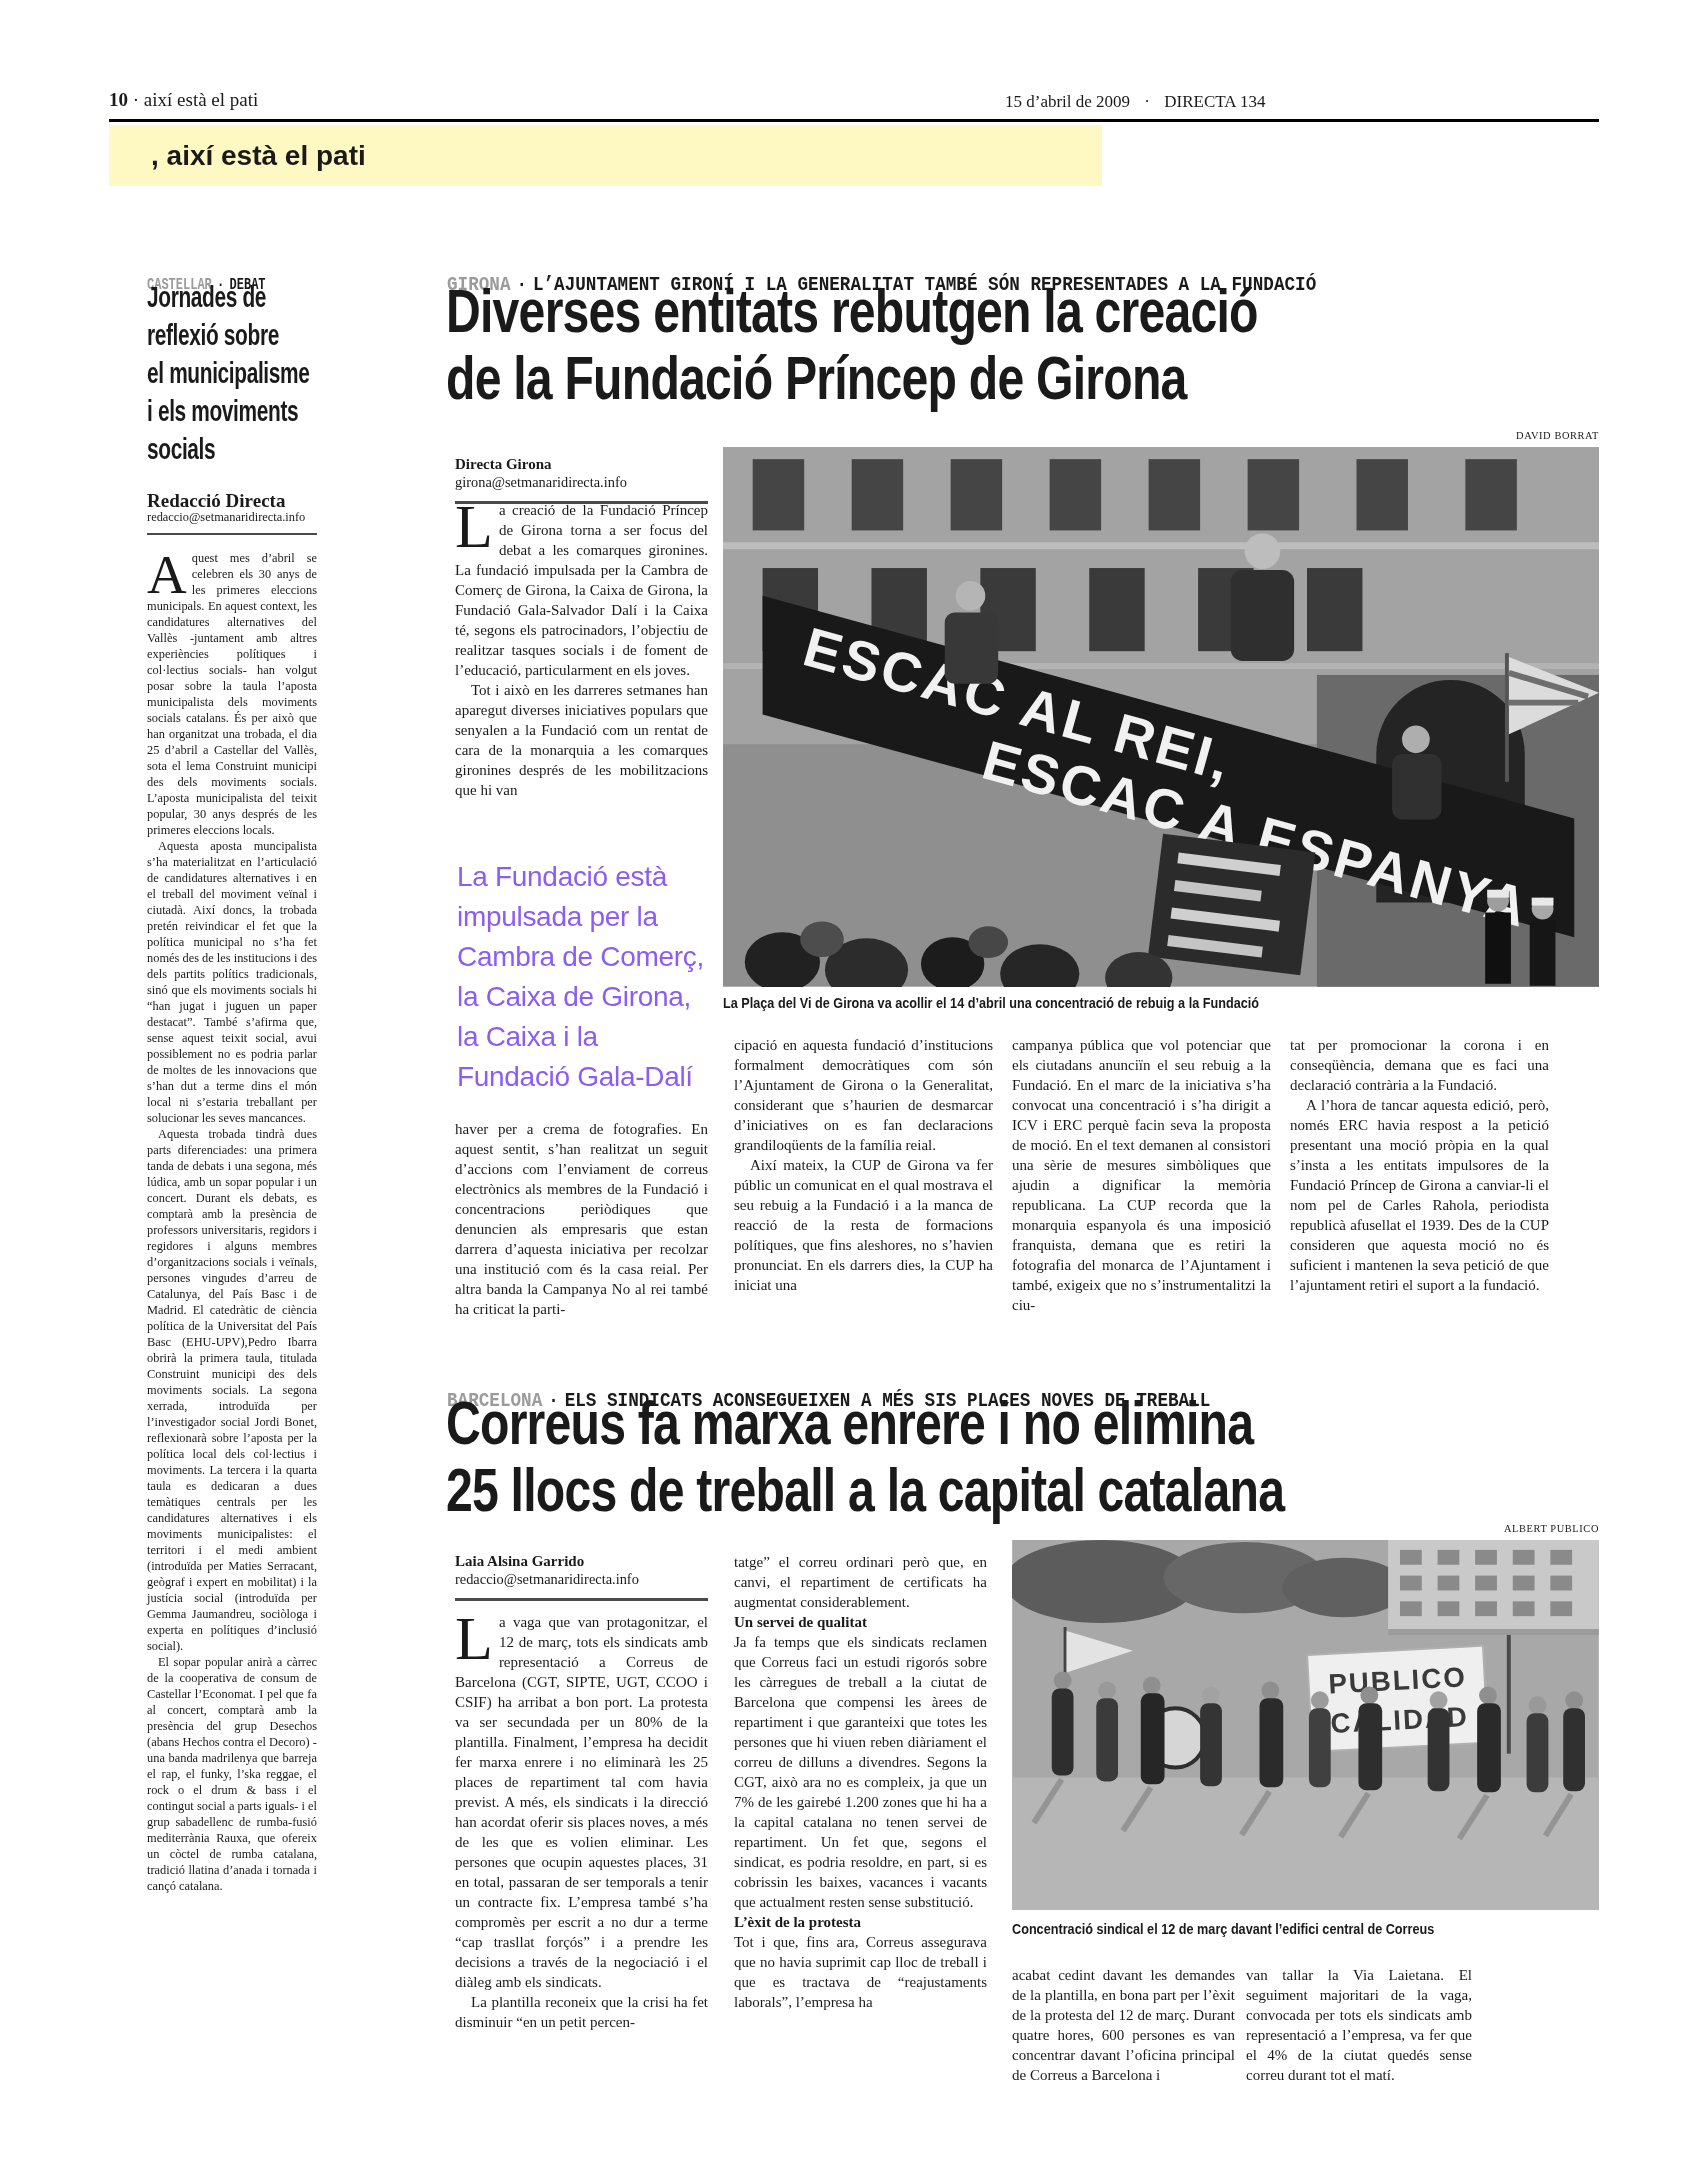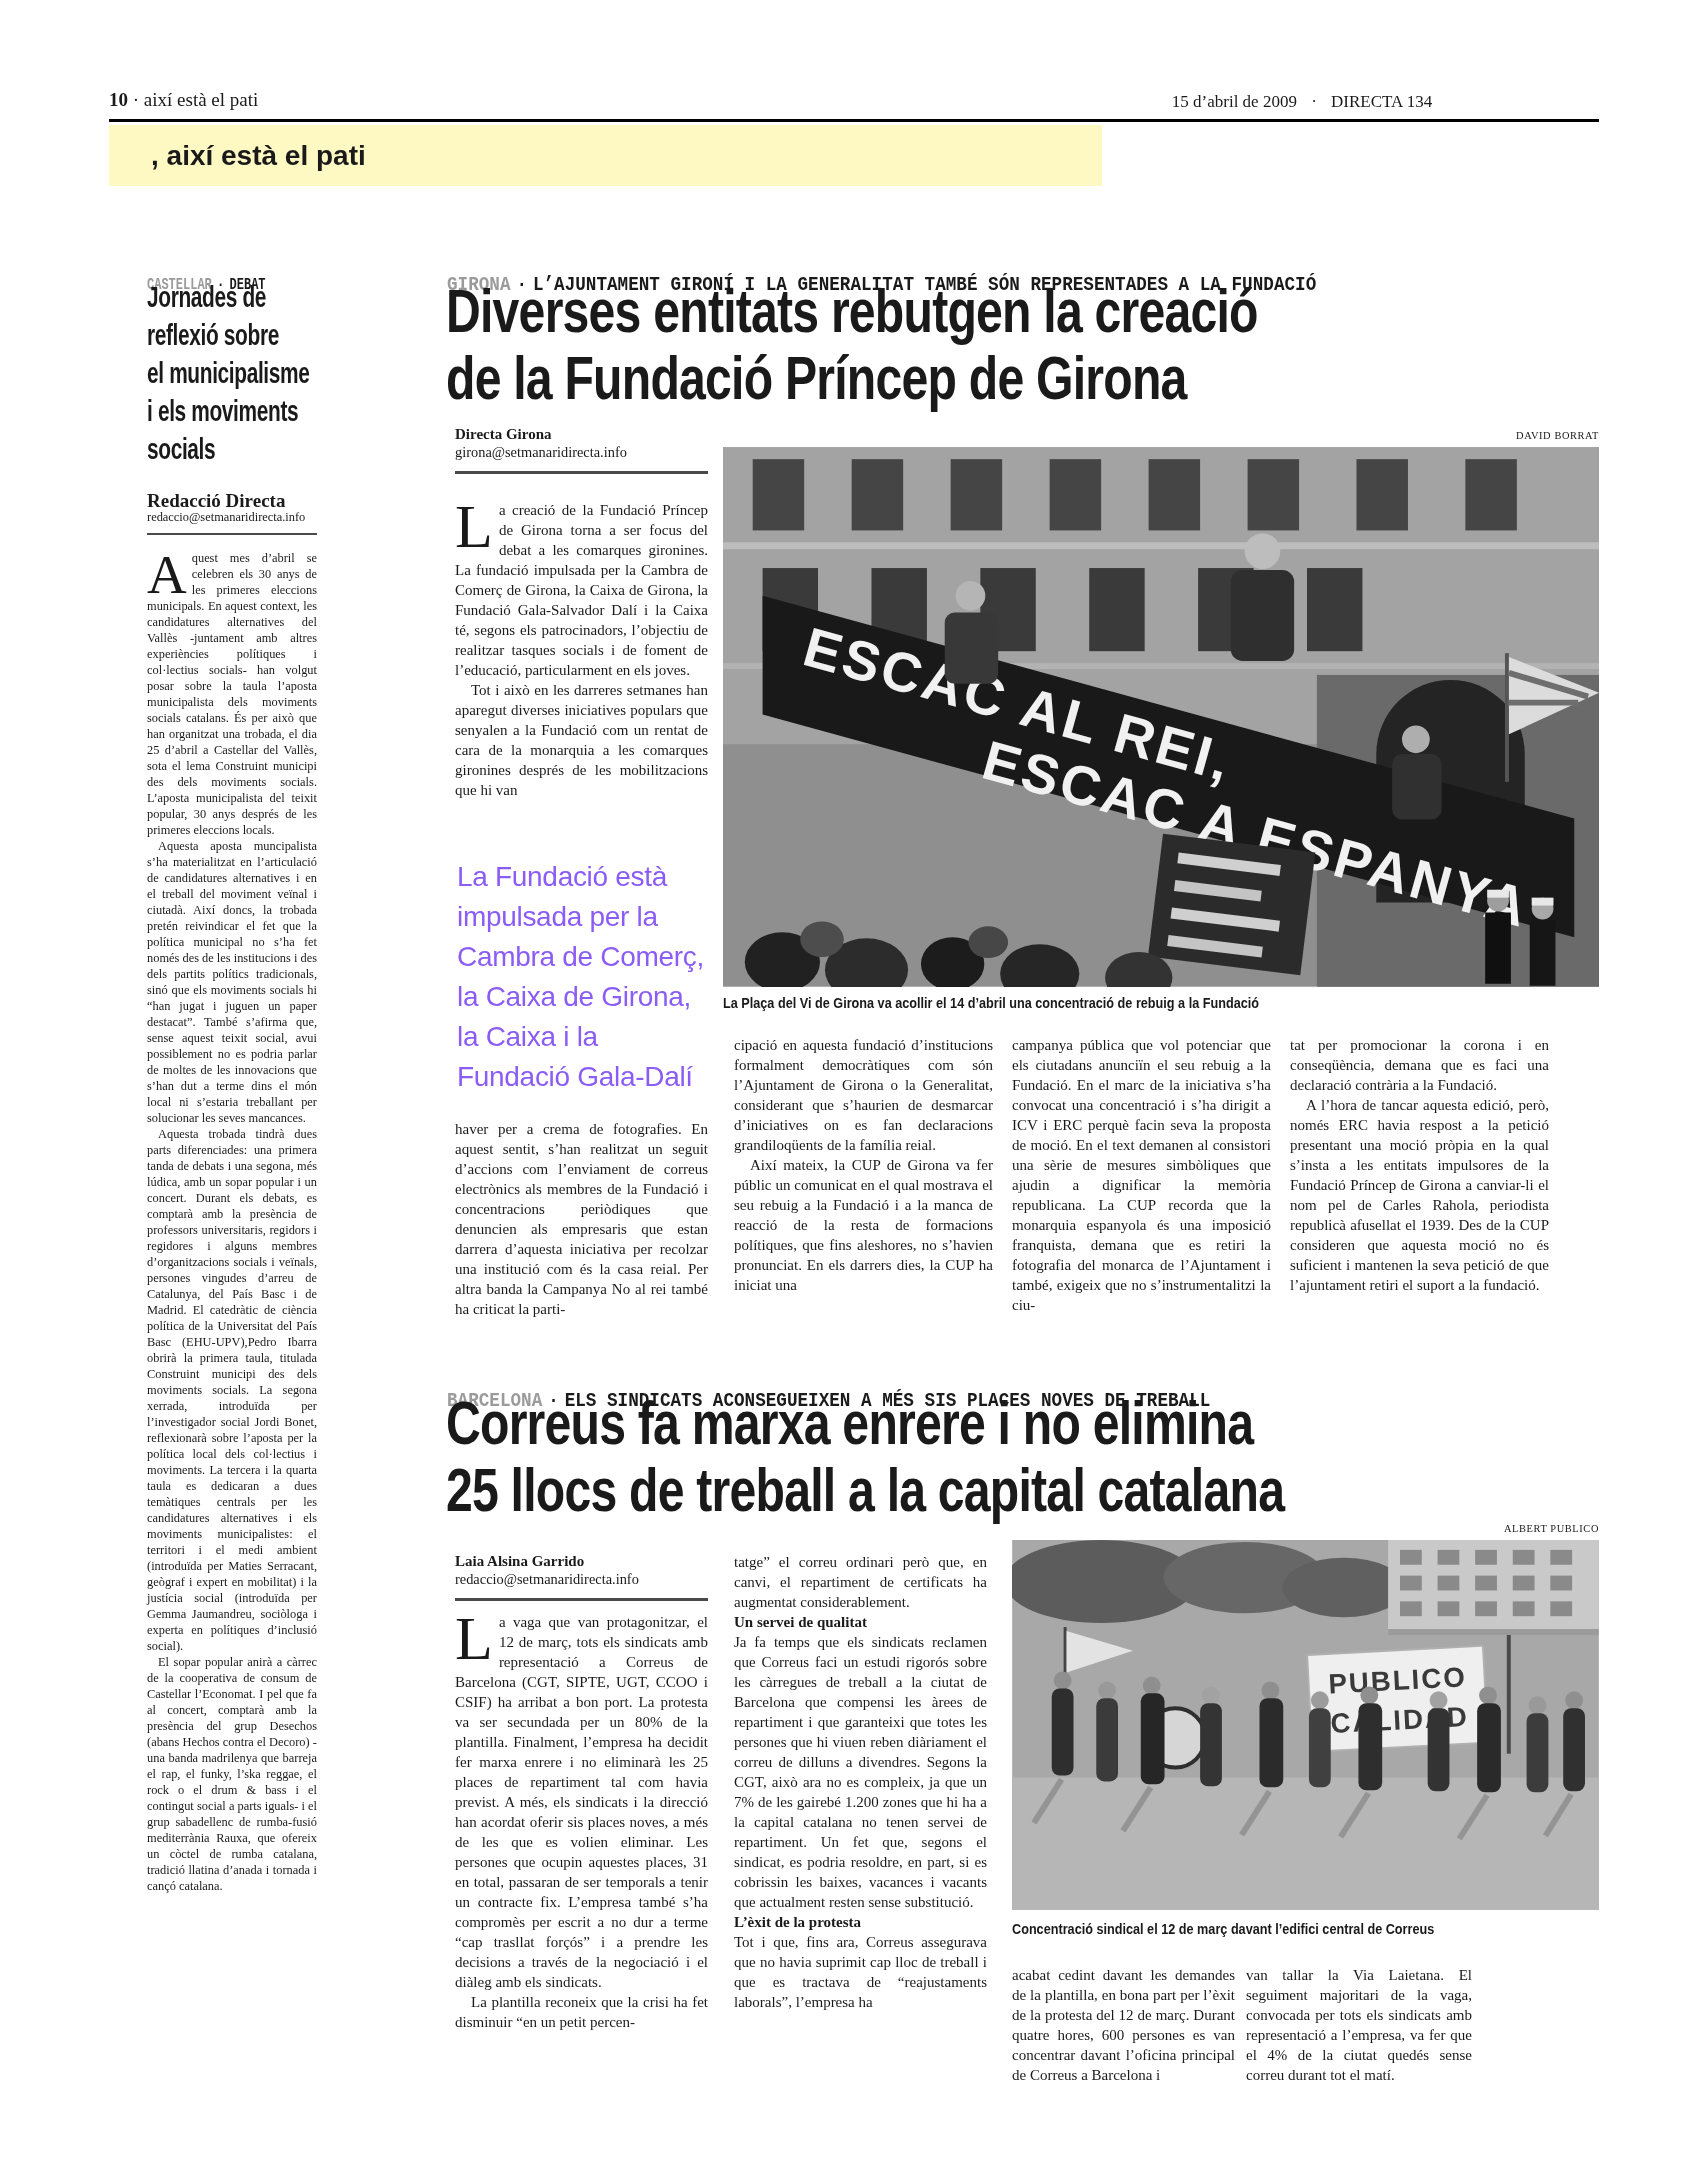--- a/index.html
+++ b/index.html
@@ -8,21 +8,21 @@
   .abs{position:absolute;}
   .sans{font-family:"Liberation Sans",sans-serif;}
   
   .sqz72,.sqz75,.sqz79,.sqz84,.sqz88,.sqz90{display:inline-block;transform-origin:0 0;white-space:nowrap;}
   .sqz72{transform:scaleX(.72);} .sqz75{transform:scaleX(.75);} .sqz79{transform:scaleX(.79);}
   .sqz84{transform:scaleX(.84);} .sqz88{transform:scaleX(.88);}
 
   
   .hdr-left{left:109px;top:89px;font-size:19px;}
   .hdr-left .num{font-weight:bold;}
-  .hdr-right{left:1005px;top:92px;width:594px;text-align:center;font-size:17px;}
+  .hdr-right{left:1005px;top:92px;width:594px;text-align:left;font-size:17px;}
   .rule-top{left:109px;top:119px;width:1490px;height:3px;background:#000;}
   .band{left:109px;top:125px;width:993px;height:61px;background:#fef9c3;}
   .band-title{font-family:"Liberation Sans",sans-serif;font-weight:bold;font-size:28px;
               line-height:61px;padding-left:42px;letter-spacing:0;}
 
   
   .kick{font-family:Liberation Mono, monospace;font-weight:bold;font-size:21px;line-height:24px;margin-top:27px;}
   .kick .loc{color:#9b9b9b;} .kick .sep{color:#1a1a1a;margin:0 7px;}
   .kick-s{font-size:16px;line-height:20px;}
 
@@ -110,21 +110,21 @@
 
   <div class="abs kick" style="left:447px;top:246px">
     <span class="sqz84"><span class="loc">GIRONA</span><span class="sep">·</span><span>L’AJUNTAMENT GIRONÍ I LA GENERALITAT TAMBÉ SÓN REPRESENTADES A LA FUNDACIÓ</span></span>
   </div>
 
   <div class="abs" style="left:446px;top:279px">
     <div class="hl-line"><span class="sqz79">Diverses entitats rebutgen la creació</span></div>
     <div class="hl-line"><span class="sqz79">de la Fundació Príncep de Girona</span></div>
   </div>
 
-  <div class="abs by" style="left:455px;top:425px;width:253px">
+  <div class="abs by" style="left:455px;top:455px;width:253px">
     <div class="name">Directa Girona</div>
     <div class="mail">girona@setmanaridirecta.info</div>
     <div class="brule"></div>
   </div>
 
   <div class="abs credit" style="left:1302px;top:430px">DAVID BORRAT</div>
 
   <div class="abs" style="left:723px;top:447px">
     <svg class="photo" width="876" height="540" viewBox="0 0 885 545">
       <rect width="885" height="545" fill="#8f8f8f"></rect>

